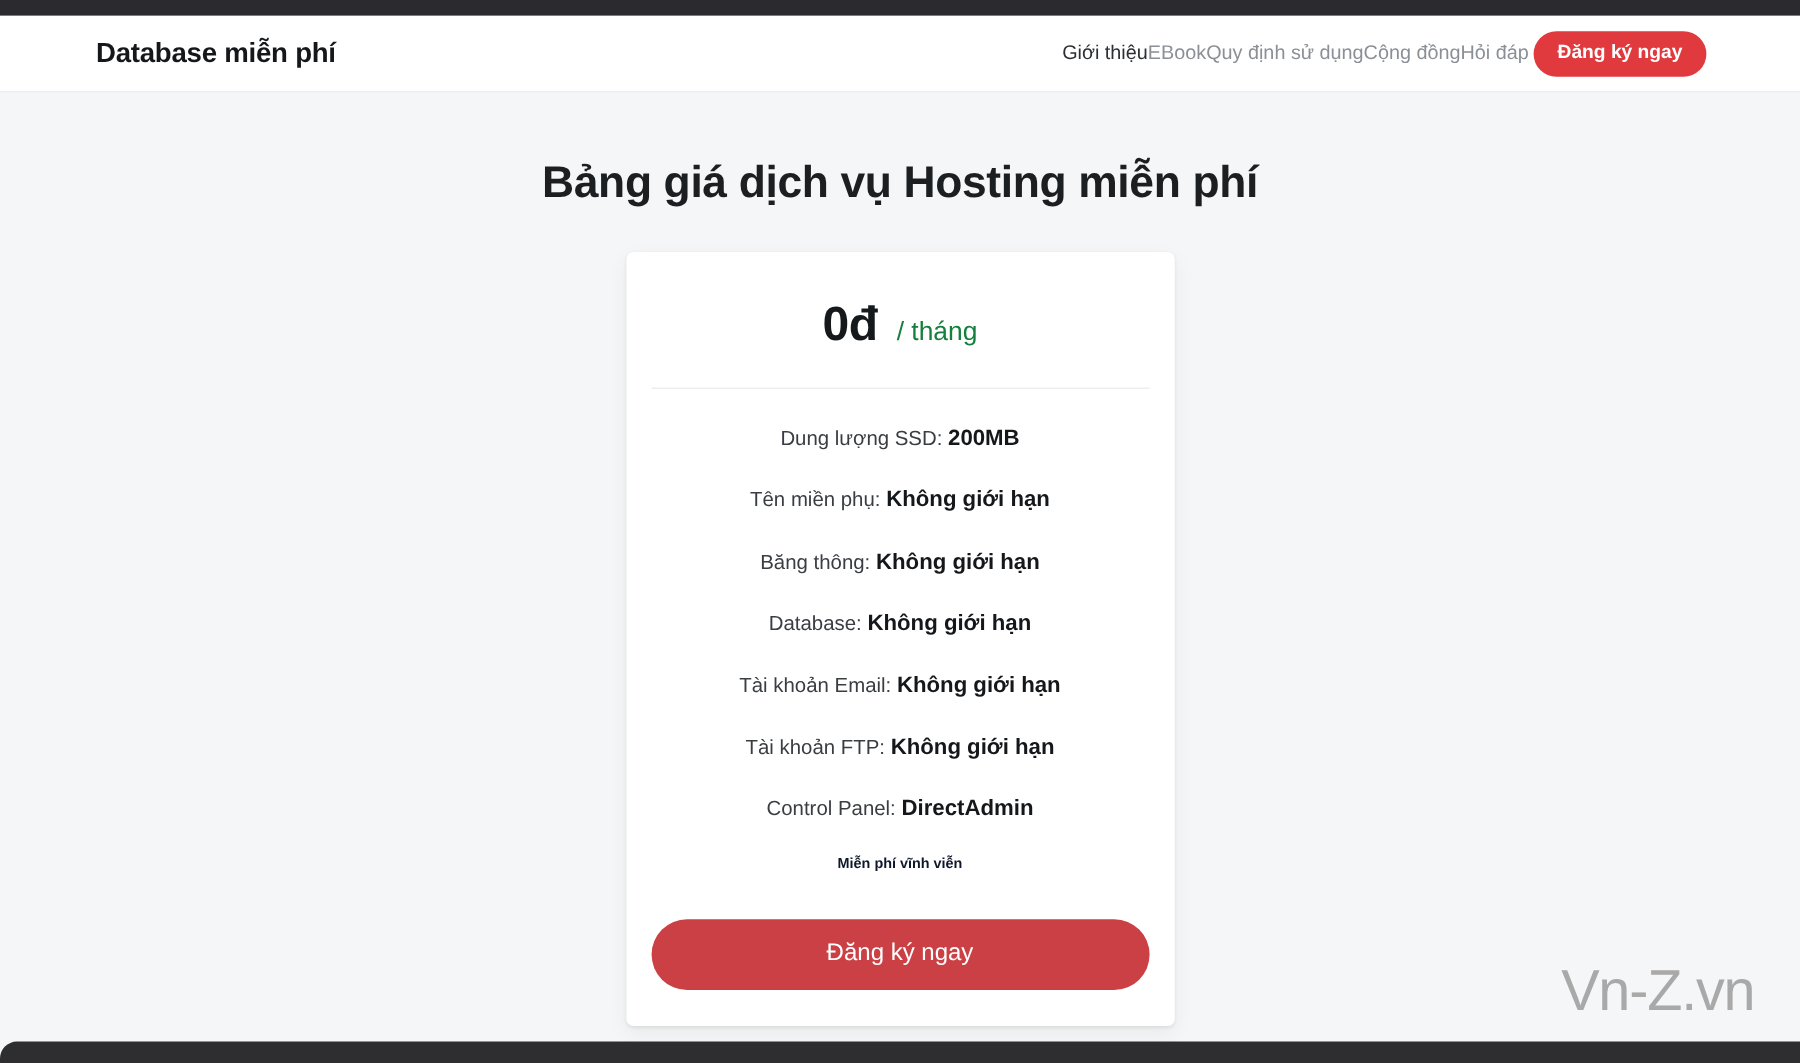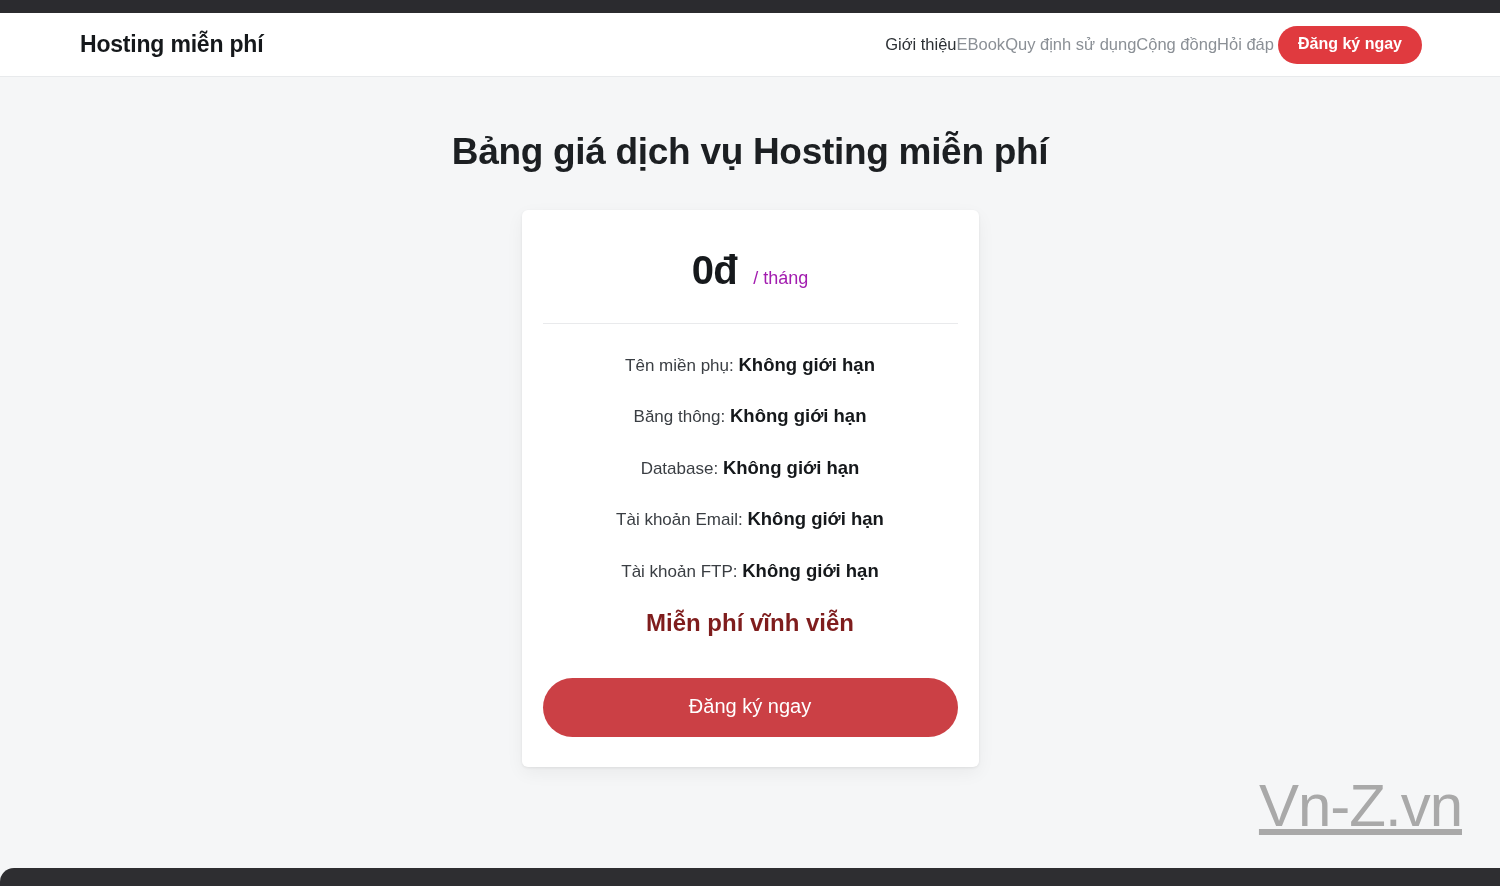--- a/index.html
+++ b/index.html
@@ -127,22 +127,22 @@
   }
 
   .price-amount {
     font-size: 40px;
     font-weight: bold;
     color: #16191c;
     letter-spacing: -0.5px;
   }
 
   .price-period {
-    font-size: 18px;
-    color: #a21caf;
+    font-size: 22px;
+    color: #15803d;
     margin-left: 16px;
   }
 
   .features {
     padding: 30px 0 14px;
   }
 
   .feature-row {
     text-align: center;
     font-size: 17px;
@@ -178,22 +178,22 @@
     position: absolute;
     top: 50%; left: 50%;
     transform: translate(-50%, -52%);
     color: #ffff00;
     font-size: 13px;
     line-height: 1;
   }
 
   .feature-row.note {
     font-weight: bold;
-    font-size: 24px;
-    color: #7f1d1d;
+    font-size: 12px;
+    color: #0f172a;
     margin-top: -2px;
     margin-bottom: 26px;
   }
 
   .cta-wrap {
     padding: 0 21px 30px;
   }
 
   .cta-button {
     display: block;
@@ -205,39 +205,38 @@
     border-radius: 999px;
     padding: 17px 0 19px;
     cursor: pointer;
     font-family: "Liberation Sans", sans-serif;
   }
 
   
   .watermark {
     position: absolute;
     right: 38px;
-    bottom: 28px;
-    font-size: 60px;
+    bottom: 14px;
+    font-size: 48px;
     color: #a9a9a9;
     letter-spacing: -1px;
     pointer-events: none;
     user-select: none;
     z-index: 40;
-    text-decoration: underline;
   }
 </style>
 </head>
 <body>
 
 <div class="bezel-top"></div>
 
 <div class="page">
 
   <div class="site-header">
-    <div class="logo">Hosting miễn phí</div>
+    <div class="logo">Database miễn phí</div>
 
     <nav class="nav">
       <a class="nav-link active">Giới thiệu</a>
       <a class="nav-link">EBook</a>
       <a class="nav-link">Quy định sử dụng</a>
       <a class="nav-link">Cộng đồng</a>
       <a class="nav-link">Hỏi đáp</a>
       <button class="nav-cta">Đăng ký ngay</button>
     </nav>
   </div>
@@ -246,20 +245,24 @@
 
   <div class="card-wrap">
     <div class="card">
 
       <div class="price-row">
         <span class="price-amount">0đ</span><span class="price-period">/ tháng</span>
       </div>
 
       <div class="features">
 
+        <div class="feature-row">
+          <span class="feature-label">Dung lượng SSD:</span>
+          <span class="feature-value">200MB</span>
+        </div>
 
 
         <div class="feature-row">
           <span class="feature-label">Tên miền phụ:</span>
           <span class="feature-value">Không giới hạn</span>
         </div>
 
         <div class="feature-row">
           <span class="feature-label">Băng thông:</span>
           <span class="feature-value">Không giới hạn</span>
@@ -273,20 +276,24 @@
         <div class="feature-row">
           <span class="feature-label">Tài khoản Email:</span>
           <span class="feature-value">Không giới hạn</span>
         </div>
 
         <div class="feature-row">
           <span class="feature-label">Tài khoản FTP:</span>
           <span class="feature-value">Không giới hạn</span>
         </div>
 
+        <div class="feature-row">
+          <span class="feature-label">Control Panel:</span>
+          <span class="feature-value">DirectAdmin</span>
+        </div>
 
 
         <div class="feature-row note">Miễn phí vĩnh viễn</div>
 
       </div>
 
       <div class="cta-wrap">
         <button class="cta-button">Đăng ký ngay</button>
       </div>
 

